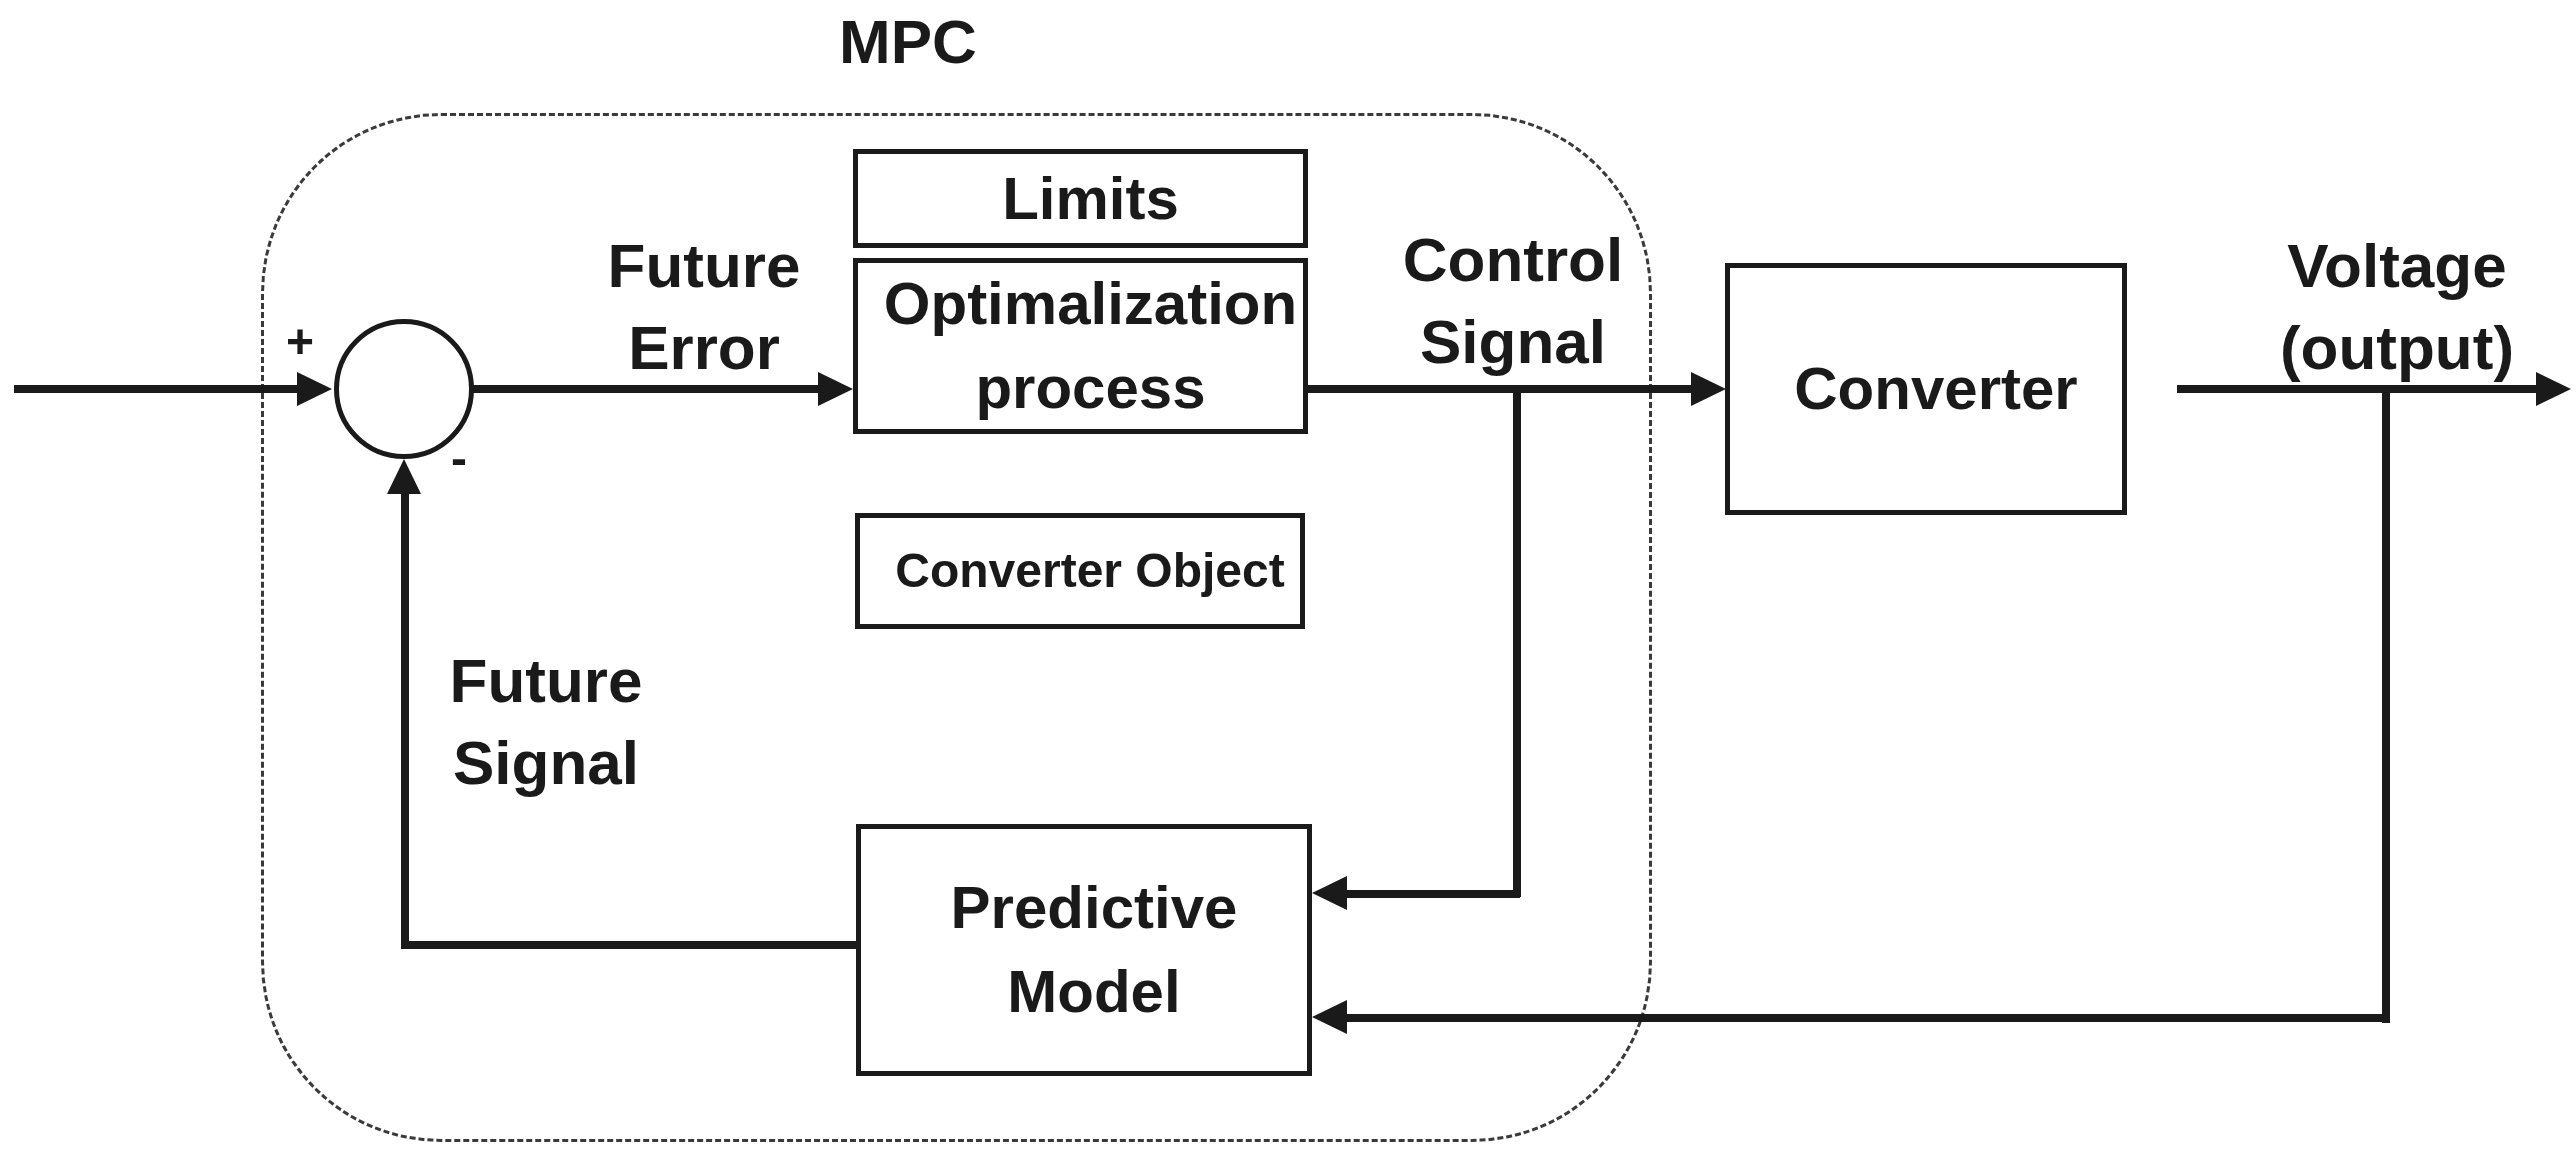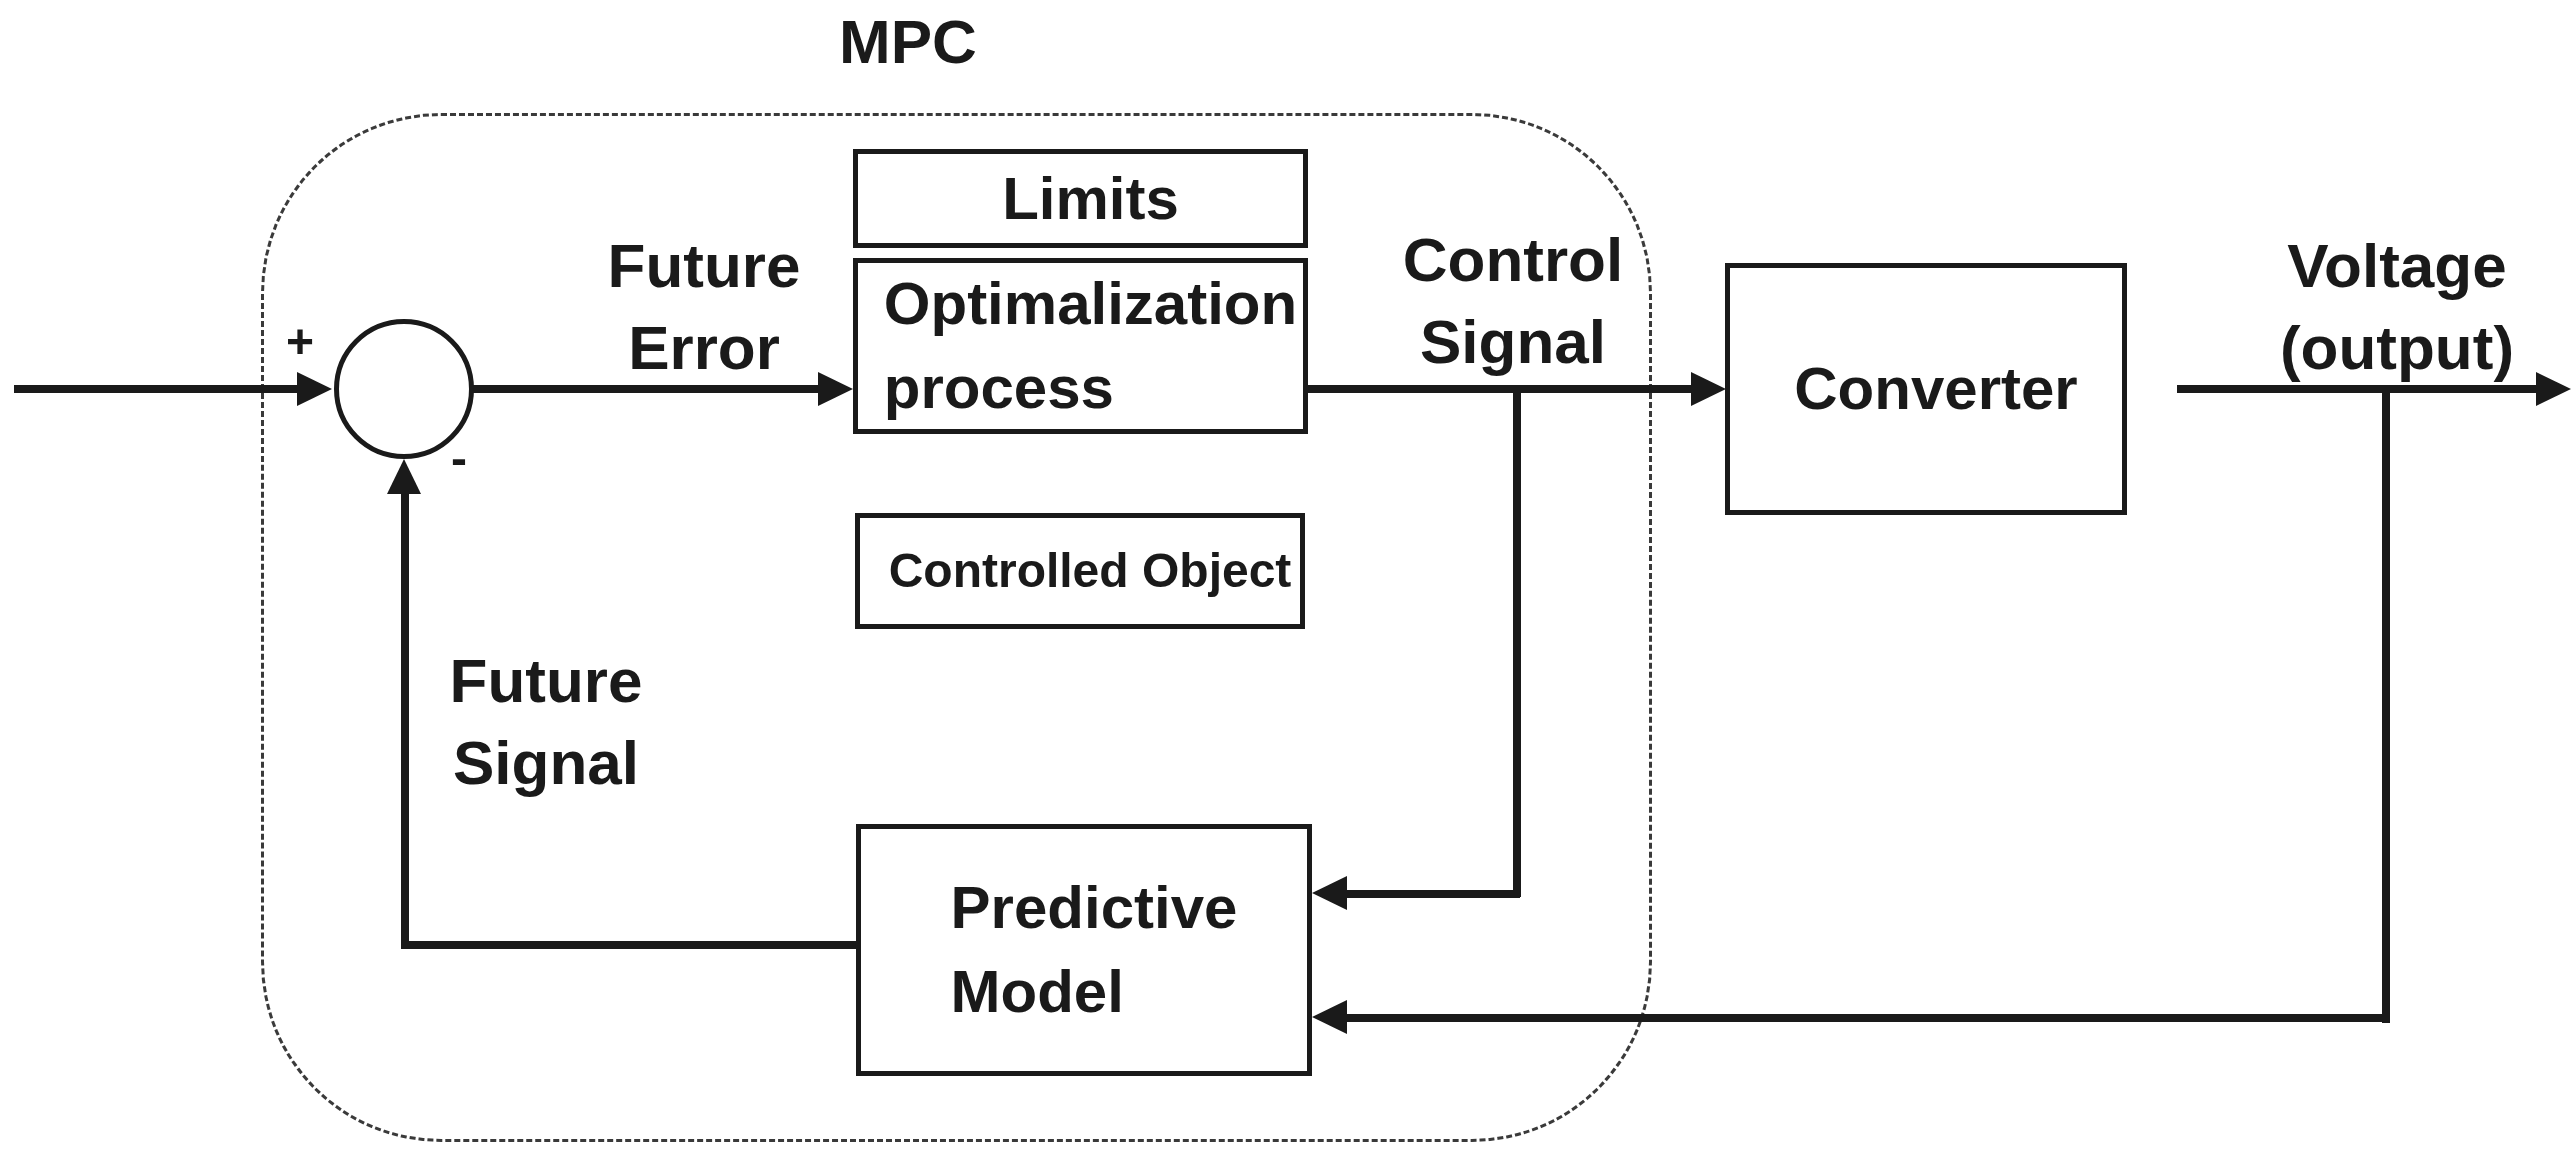--- a/index.html
+++ b/index.html
@@ -3,21 +3,21 @@
 <meta charset="utf-8">
 <style>
   html,body{margin:0;padding:0;background:#ffffff;}
   .canvas{
     position:relative;width:2576px;height:1171px;background:#ffffff;
     font-family:"Liberation Sans","DejaVu Sans",sans-serif;color:#1a1a1a;overflow:hidden;
   }
   .dashed{position:absolute;box-sizing:border-box;border:3.8px dashed #3a3a3a;border-radius:180px;background:transparent;}
   .box{
     position:absolute;box-sizing:border-box;border:5.3px solid #1a1a1a;background:#ffffff;
-    display:flex;align-items:center;justify-content:center;text-align:left;
+    display:flex;align-items:center;justify-content:center;text-align:center;
     font-size:60px;font-weight:600;line-height:1.4;white-space:pre-line;padding-left:20px;
   }
   .box.small-text{font-size:48px;}
   .circle{position:absolute;box-sizing:border-box;border:5.3px solid #1a1a1a;border-radius:50%;background:#ffffff;}
   .hline,.vline{position:absolute;background:#1a1a1a;}
   .arr{position:absolute;width:0;height:0;}
   .arr-r{border-top:17.3px solid transparent;border-bottom:17.3px solid transparent;border-left:35px solid #1a1a1a;}
   .arr-l{border-top:17.3px solid transparent;border-bottom:17.3px solid transparent;border-right:35px solid #1a1a1a;}
   .arr-u{border-left:17.3px solid transparent;border-right:17.3px solid transparent;border-bottom:35px solid #1a1a1a;}
   .lbl{position:absolute;text-align:center;font-size:62px;font-weight:700;line-height:1.33;white-space:pre-line;}
@@ -57,21 +57,21 @@
   <div class="vline" style="left:401px;top:490px;width:7.5px;height:459px;"></div>
   <div class="arr arr-u" style="left:387px;top:459px;"></div>
 
   <div class="circle" style="left:334px;top:319px;width:140px;height:140px;"></div>
   <div class="sign" style="left:270px;top:318px;width:60px;">+</div>
   <div class="sign" style="left:429px;top:435px;width:60px;">-</div>
 
   <div class="box" style="left:853px;top:149px;width:455px;height:99px;">Limits</div>
   <div class="box" style="left:853px;top:258px;width:455px;height:176px;">Optimalization
 process</div>
-  <div class="box small-text" style="left:855px;top:513px;width:450px;height:116px;">Controlled Object</div>
+  <div class="box small-text" style="left:855px;top:513px;width:450px;height:116px;">Converter Object</div>
   <div class="box" style="left:856px;top:824px;width:456px;height:252px;">Predictive
 Model</div>
   <div class="box" style="left:1725px;top:263px;width:402px;height:252px;">Converter</div>
 
   <div class="lbl" style="left:584px;top:225px;width:240px;">Future
 Error</div>
   <div class="lbl" style="left:1393px;top:219px;width:240px;">Control
 Signal</div>
   <div class="lbl" style="left:2273px;top:225px;width:248px;text-align:center;">Voltage
 (output)</div>

